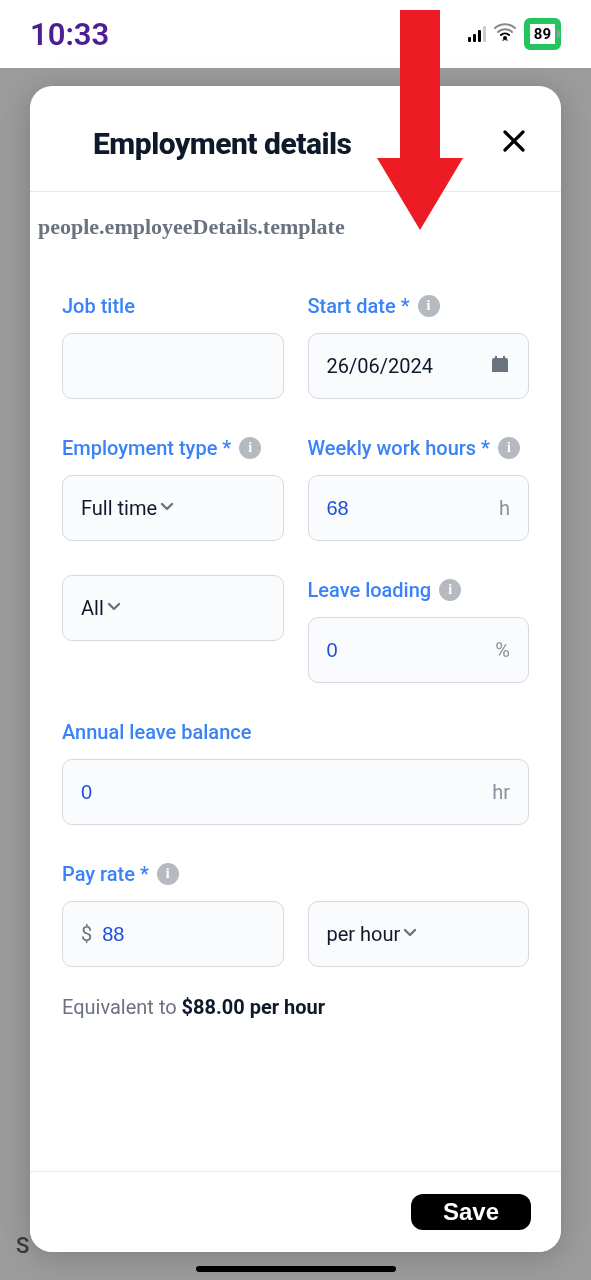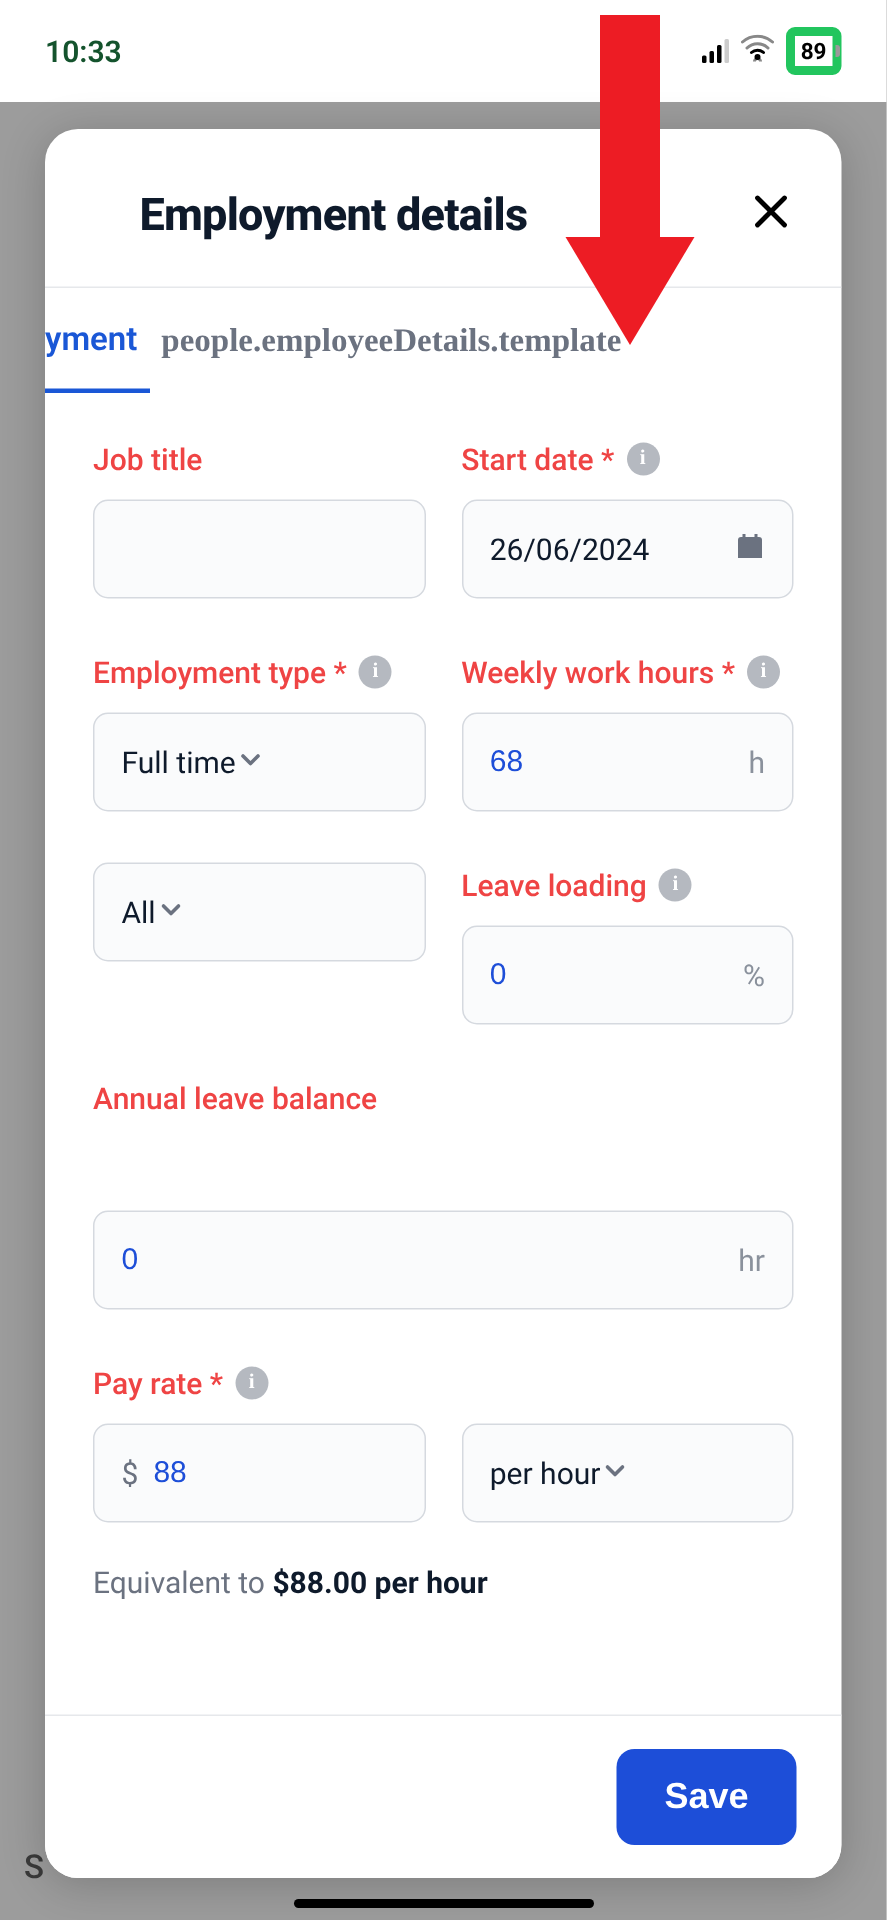--- a/index.html
+++ b/index.html
@@ -5,21 +5,21 @@
   * { box-sizing: border-box; margin: 0; padding: 0; }
   html, body { width: 591px; height: 1280px; font-family: -apple-system, BlinkMacSystemFont, "Segoe UI", Roboto, sans-serif; }
   body { background: #a0a0a0; position: relative; overflow: hidden; }
 
   .status-bar {
     position: absolute; top: 0; left: 0; right: 0; height: 68px;
     background: #fff;
     display: flex; justify-content: space-between; align-items: center;
     padding: 0 30px;
   }
-  .status-time { font-size: 20px; font-weight: 600; color: #14532d; }
+  .status-time { font-size: 31px; font-weight: 600; color: #4c1d95; }
   .status-right { display: flex; align-items: center; gap: 8px; }
   .signal-icon { display:inline-flex; align-items:flex-end; gap:2px; height:16px; }
   .signal-icon .b { width:3px; background:#000; border-radius:1px; }
   .signal-icon .b1{height:5px;} .signal-icon .b2{height:8px;} .signal-icon .b3{height:12px;} .signal-icon .b4{height:16px; background:#ccc;}
   .battery { display:inline-flex; align-items:center; border:6px solid #22c55e; border-radius:6px; padding:1px 4px; font-size:15px; font-weight:700; position:relative; }
   .battery::after { content:''; position:absolute; right:-5px; top:50%; transform:translateY(-50%); width:3px; height:8px; background:#999; border-radius:0 2px 2px 0; }
 
   .overlay-strip { position:absolute; left:0; right:0; top:68px; bottom:0; background:#9c9c9c; }
 
   .modal {
@@ -44,21 +44,21 @@
     padding: 22px 8px 22px 8px; font-size:22px; font-weight:600; white-space:nowrap;
     color:#6b7280; cursor:pointer; position:relative;
   }
   .tab.active { color:#1a57d6; }
   .tab.active::after { content:''; position:absolute; left:0; right:0; bottom:0; height:3px; background:#1a57d6; }
 
   .form-body { flex:1; overflow-y:auto; padding: 28px 32px 10px 32px; }
   .row { display:flex; gap:24px; margin-bottom:34px; }
   .col { flex:1; display:flex; flex-direction:column; }
   .label-row { display:flex; align-items:center; gap:8px; margin-bottom:12px; min-height:30px;}
-  .field-label { font-size:20px; color:#ef4444; font-weight:500; }
+  .field-label { font-size:20px; color:#3b82f6; font-weight:500; }
   .info-icon {
     width:22px; height:22px; border-radius:50%; background:#b5b9c0; color:#fff;
     display:inline-flex; align-items:center; justify-content:center;
     font-size:14px; font-weight:700; font-style:normal; font-family:Georgia,serif;
   }
 
   .input, .select {
     height:66px; border:1px solid #d5d9df; border-radius:10px; background:#fafbfc;
     padding: 0 18px; font-size:20px; color:#0e1a2b; width:100%;
     display:flex; align-items:center; justify-content:flex-start;
@@ -73,22 +73,22 @@
   .currency-prefix { color:#6b7280; margin-right:10px; font-size:20px; }
 
   .equiv { font-size:20px; color:#6b7280; margin-top:-6px; }
   .equiv b { color:#0e1a2b; font-weight:700; }
 
   .modal-footer {
     border-top:1px solid #e6e8eb; padding:22px 30px; display:flex; justify-content:flex-end;
     background:#fff;
   }
   .save-btn {
-    background:#1d4ed8; color:#fff; border:none; border-radius:12px;
-    font-size:24px; font-weight:600; padding:18px 32px; cursor:pointer;
+    background:#000000; color:#fff; border:none; border-radius:12px;
+    font-size:24px; font-weight:600; padding:4px 32px; cursor:pointer;
   }
 
   .home-indicator { position:absolute; bottom:8px; left:50%; transform:translateX(-50%); width:200px; height:6px; background:#000; border-radius:3px; }
 
   .arrow-annotation {
     position:absolute; left:385px; top:10px; width:60px; height:220px; z-index:50;
   }
   .arrow-shaft { position:absolute; left:15px; top:0; width:40px; height:150px; background:#ed1c24; }
   .arrow-head {
     position:absolute; left:-8px; top:148px; width:0; height:0;
@@ -130,21 +130,20 @@
     <button class="close-btn">
       <span>
         <svg width="26" height="26" viewBox="0 0 26 26">
             <path d="M4 4 L22 22 M22 4 L4 22" stroke="#000" stroke-width="3.2" stroke-linecap="round"></path>
           </svg>
       </span>
     </button>
   </div>
 
   <div class="tabs">
-    <div class="tab active" style="padding-left:0;">yment</div>
     <div class="tab" style="font-family:Liberation Serif, serif;">people.employeeDetails.template</div>
   </div>
 
   <div class="form-body">
 
     <div class="row">
       <div class="col">
         <div class="label-row">
             <span class="field-label">Job title</span>
           </div>
@@ -216,21 +215,21 @@
           <span class="info-icon">i</span>
         </div>
         <div class="input">
           <input type="text" value="0" style="">
           <span class="unit">%</span>
         </div>
       </div>
     </div>
 
     <div class="row">
-      <div class="col" style="flex-basis:100%;gap:48px;">
+      <div class="col" style="flex-basis:100%;">
         <div class="label-row">
           <span class="field-label">Annual leave balance</span>
         </div>
         <div class="input">
           <input type="text" value="0" style="">
           <span class="unit">hr</span>
         </div>
       </div>
     </div>
 

